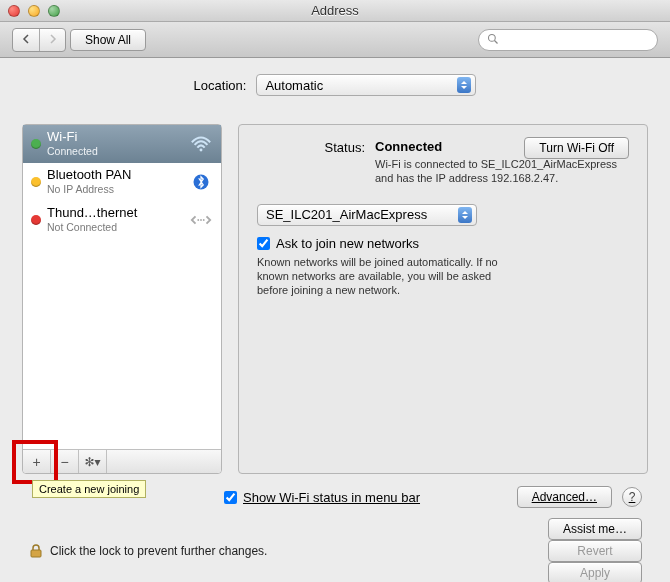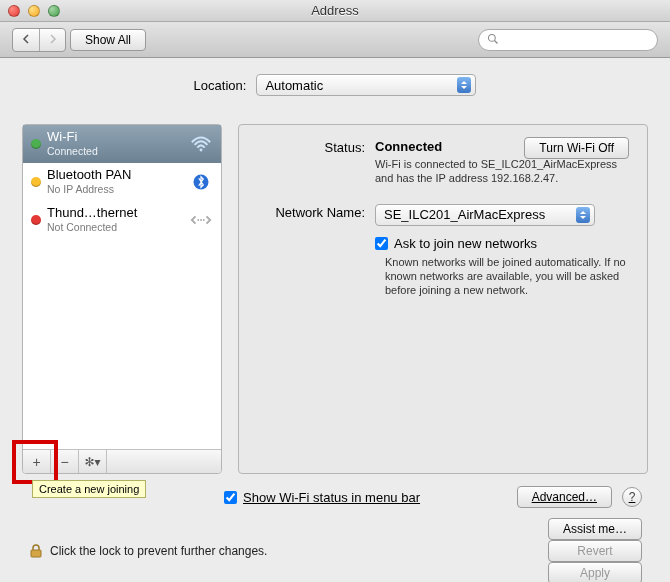--- a/index.html
+++ b/index.html
@@ -292,31 +292,30 @@
 
       <div class="row">
         <div class="lbl">Status:</div>
         <div class="val">
           <span class="bold">Connected</span>
           <div class="desc">Wi-Fi is connected to SE_ILC201_AirMacExpress and has the IP address 192.168.2.47.</div>
         </div>
       </div>
 
       <div class="row" style="margin-top:18px;">
-        <div class="lbl">Network Name:</div>
         <div class="val">
           <div class="popup">
             <span>SE_ILC201_AirMacExpress</span>
             <span class="arrows"></span>
           </div>
           <div class="chk" style="margin-top:10px;">
             <input type="checkbox" checked="" style="">
             <span>Ask to join new networks</span>
           </div>
-          <div class="desc" style="margin-top:4px;margin-left:10px;">Known networks will be joined automatically. If no known networks are available, you will be asked before joining a new network.</div>
+          <div class="desc" style="margin-top:4px;">Known networks will be joined automatically. If no known networks are available, you will be asked before joining a new network.</div>
         </div>
       </div>
     </div>
 
     <div class="highlight" style="left:-10px; top:316px; width:46px; height:44px;"></div>
 
     <div class="tooltip" style="left:10px; top:356px;">
       <span>Create a new joining</span>
     </div>
   </div>

